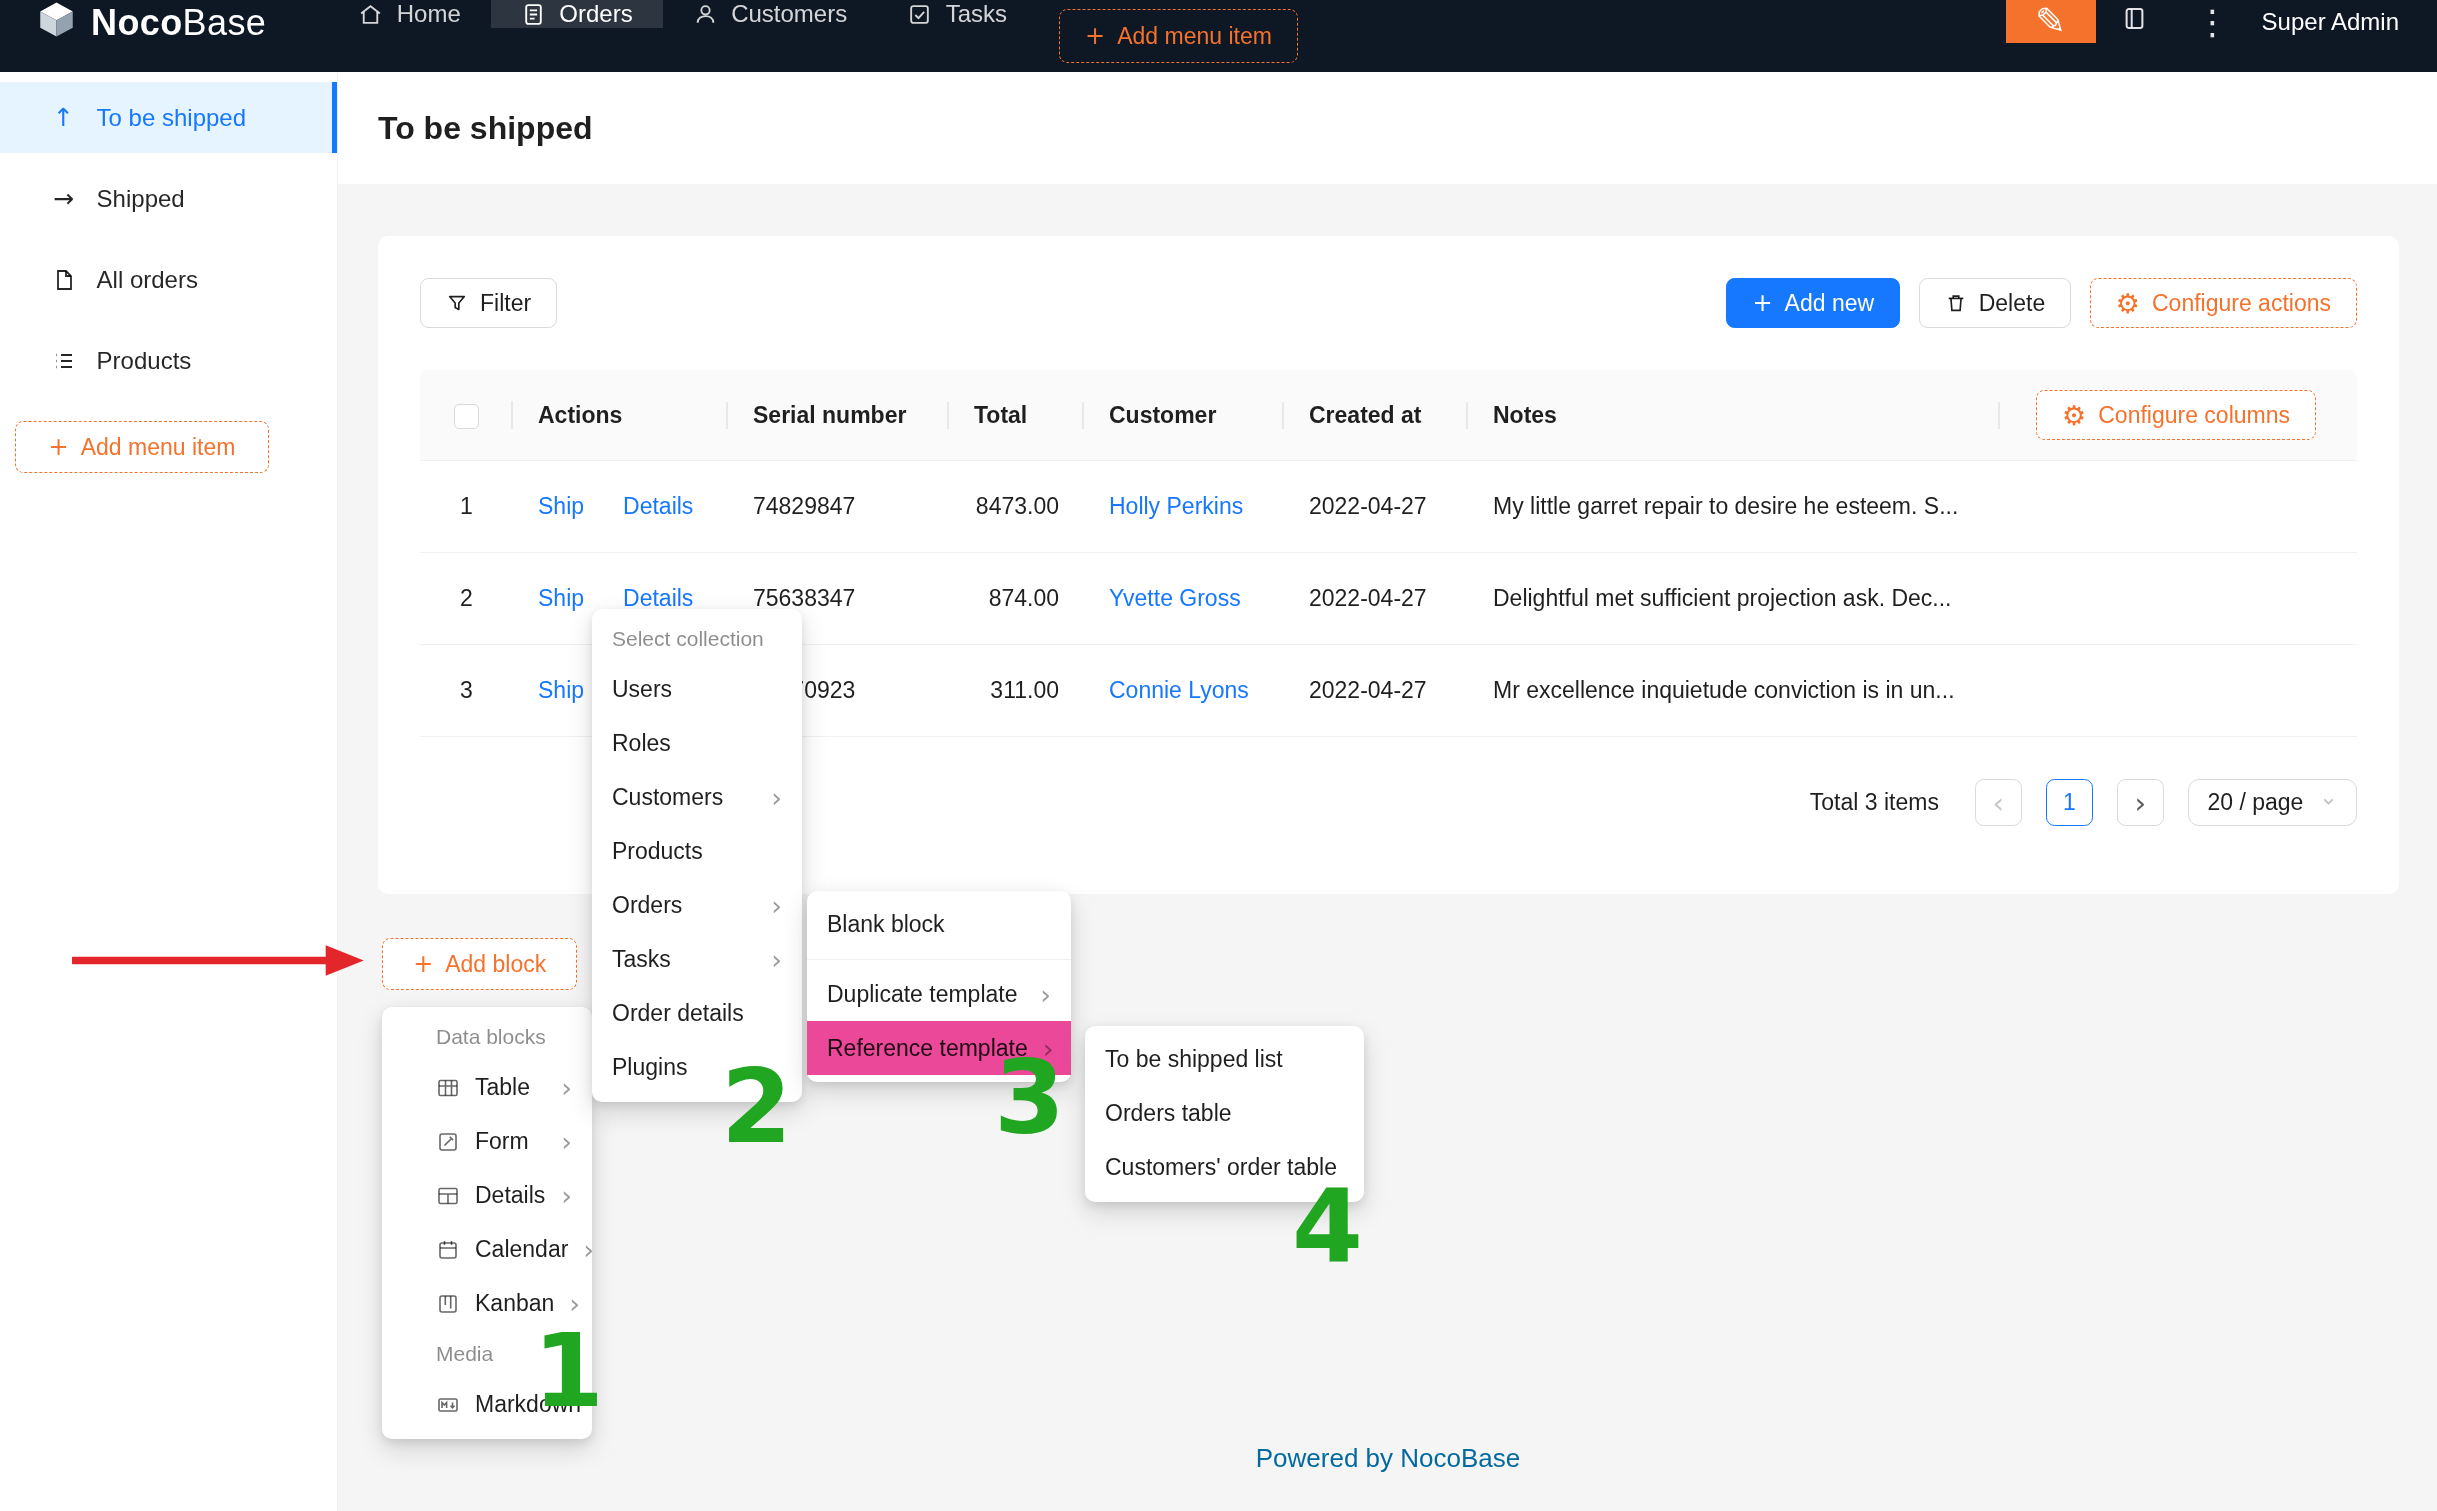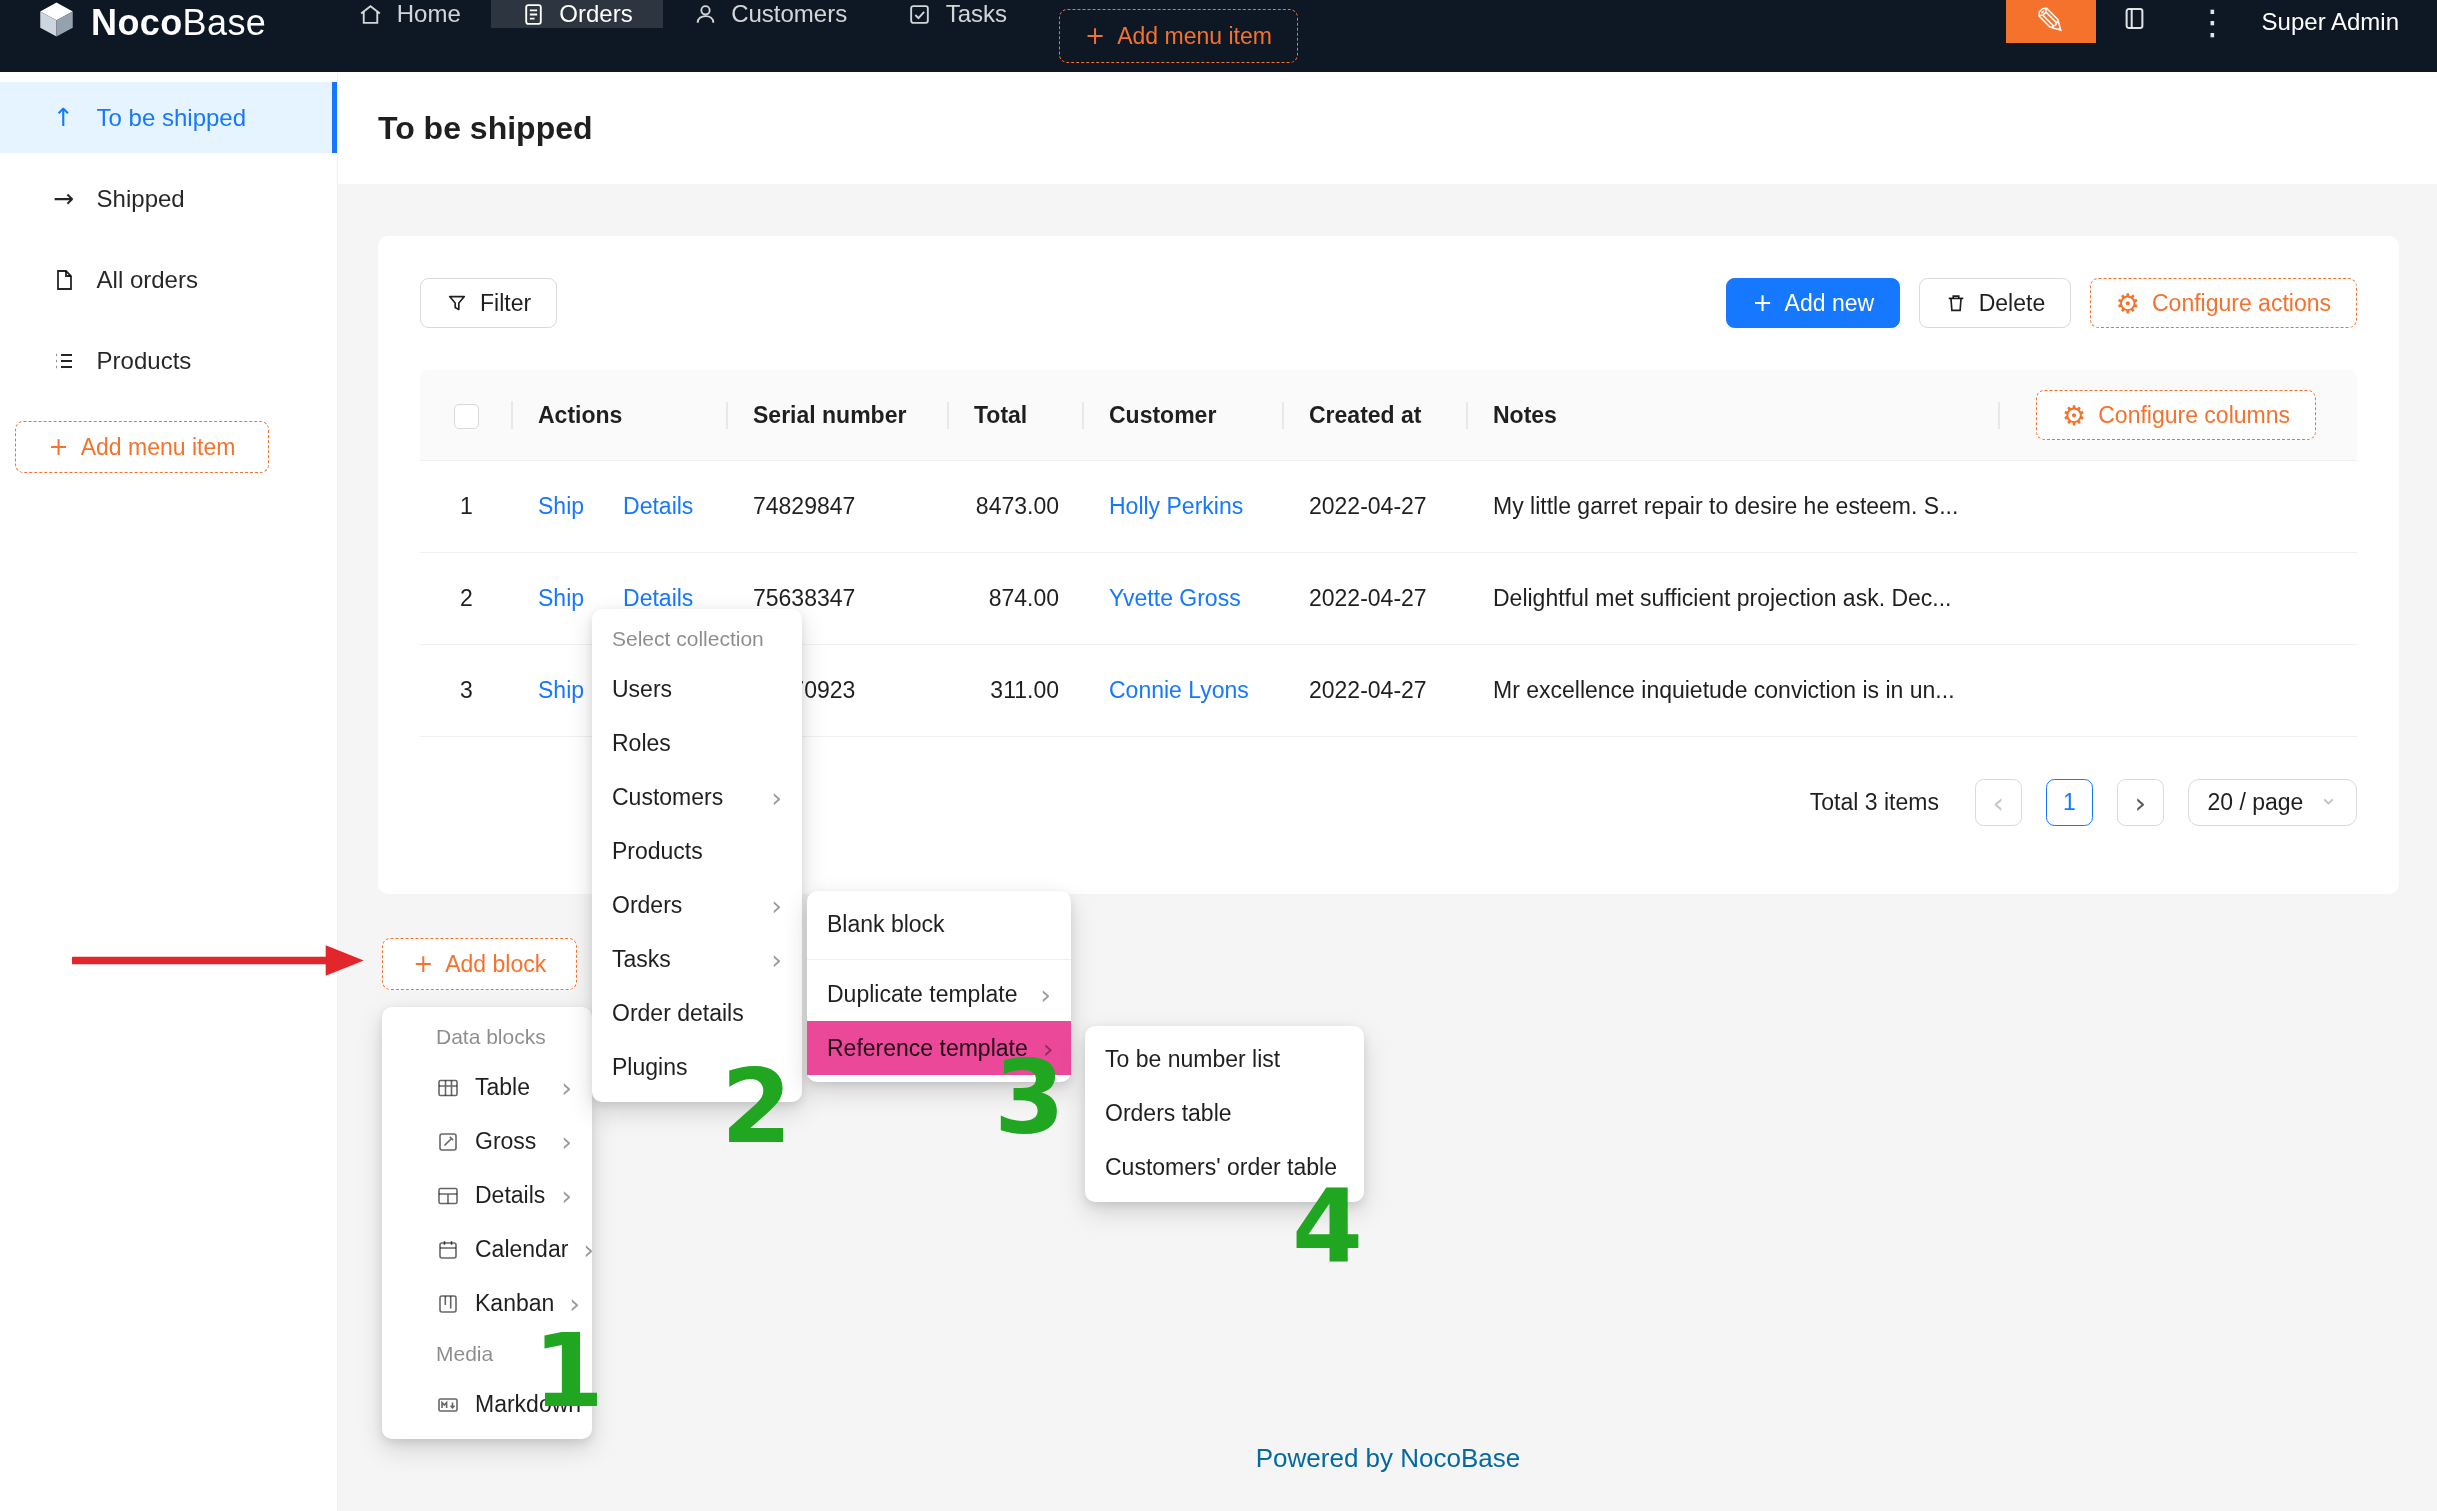--- a/index.html
+++ b/index.html
@@ -356,21 +356,21 @@
       <span>Table</span>
       <span class="chev">›</span>
     </div>
     <div class="menu-item">
       <span class="micon">
         <svg width="24" height="24" viewBox="0 0 24 24" fill="none" stroke="currentColor" stroke-width="1.6">
             <rect x="4" y="4" width="16" height="16" rx="2"></rect>
             <path d="M8.5 15.5 L15.5 8.5 M13.8 6.8 L17.2 10.2"></path>
           </svg>
       </span>
-      <span>Gross</span>
+      <span>Form</span>
       <span class="chev">›</span>
     </div>
     <div class="menu-item">
       <span class="micon">
         <svg width="24" height="24" viewBox="0 0 24 24" fill="none" stroke="currentColor" stroke-width="1.6">
             <rect x="3" y="4.5" width="18" height="15" rx="1.5"></rect>
             <path d="M3 10 H21 M12 10 V19.5"></path>
           </svg>
       </span>
       <span>Details</span>
@@ -449,21 +449,21 @@
         <span class="chev">›</span>
       </div>
     <div class="menu-item active">
         <span>Reference template</span>
         <span class="chev">›</span>
       </div>
   </div>
 
   <div class="menu" id="menu-references">
     <div class="menu-item">
-        <span>To be number list</span>
+        <span>To be shipped list</span>
       </div>
     <div class="menu-item">
         <span>Orders table</span>
       </div>
     <div class="menu-item">
         <span>Customers' order table</span>
       </div>
   </div>
 
   <div class="arrow-wrap">

